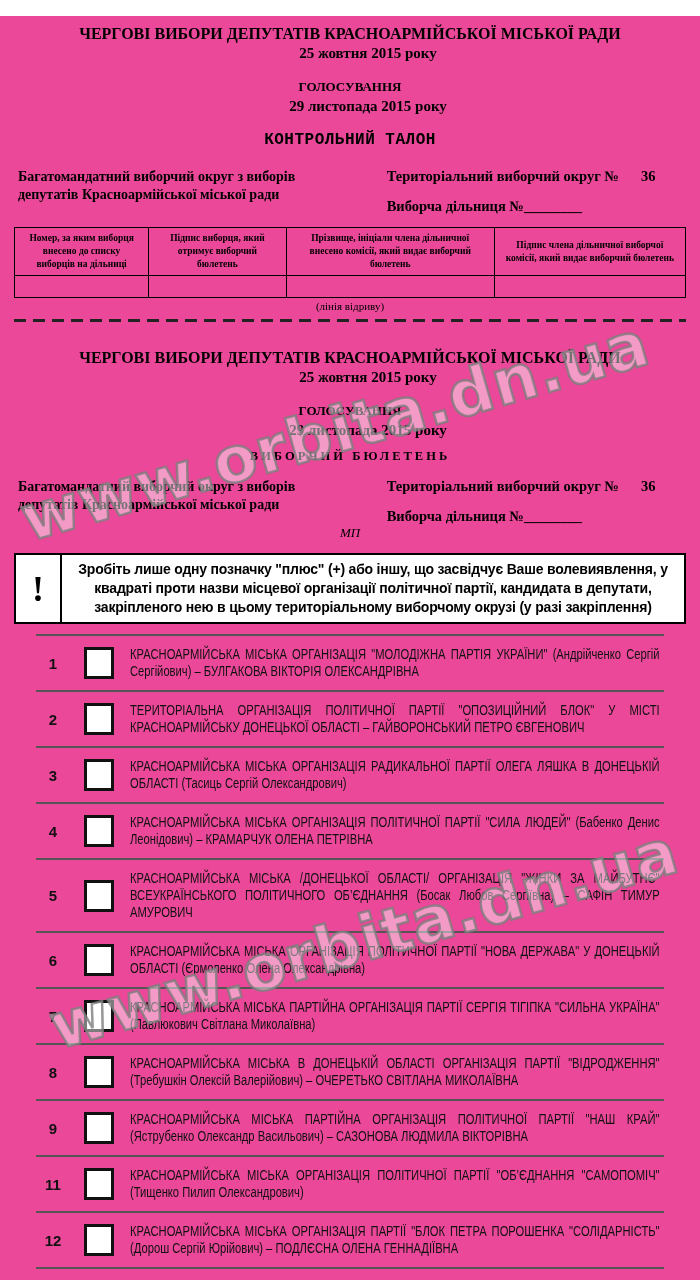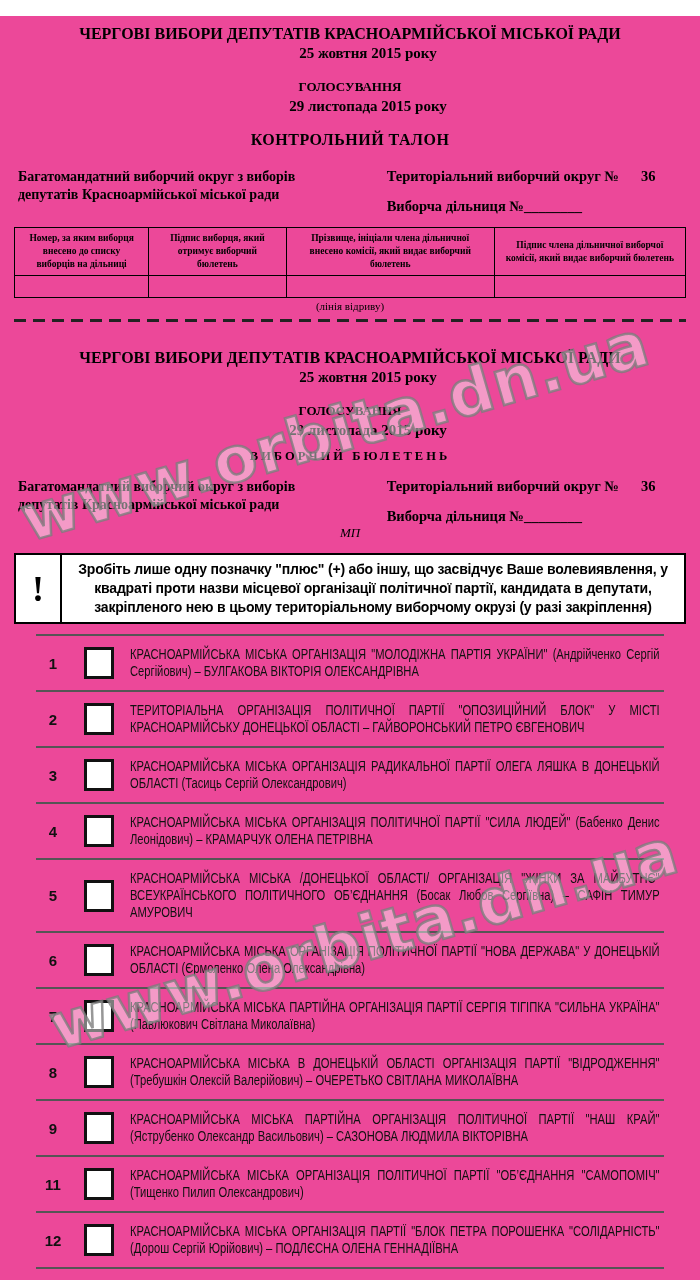--- a/index.html
+++ b/index.html
@@ -6,21 +6,21 @@
   html,body { background:#fff; }
   .page {
     position:relative; width:700px; height:1280px; margin:16px auto;
     background:#ec4899; color:#000; overflow:hidden;
     font-family:"Liberation Serif", serif;
   }
   
   .c-title   { margin-top:8px;  text-align:center; font-weight:bold; font-size:16px; line-height:20px; }
   .c-date    { text-align:center; font-weight:bold; font-size:15px; line-height:19px;padding-left:36px; }
   .c-vote    { margin-top:14px; text-align:center; font-weight:bold; font-size:13px; line-height:20px; }
-  .c-section { margin-top:14px; text-align:center; font-weight:bold; font-size:16px; line-height:20px; letter-spacing:.5px; }
+  .c-section { margin-top:14px; text-align:center; font-weight:bold; font-size:16px; line-height:20px; letter-spacing:.5px;font-family:Liberation Mono, monospace; }
   .b-bulletin{ margin-top:8px;  text-align:center; font-weight:bold; font-size:12.5px; line-height:16px; letter-spacing:3px; }
 
   
   .info-row { display:flex; justify-content:space-between; margin:18px 18px 0 18px;gap:29px; }
   .info-left  { width:345px; font-weight:bold; font-size:14px; line-height:17.5px; }
   .info-right { width:300px; font-weight:bold; font-size:14.5px; }
   .terr-line .num { display:inline-block; margin-left:22px; }
   .precinct-line { margin-top:13px; }
 
   

